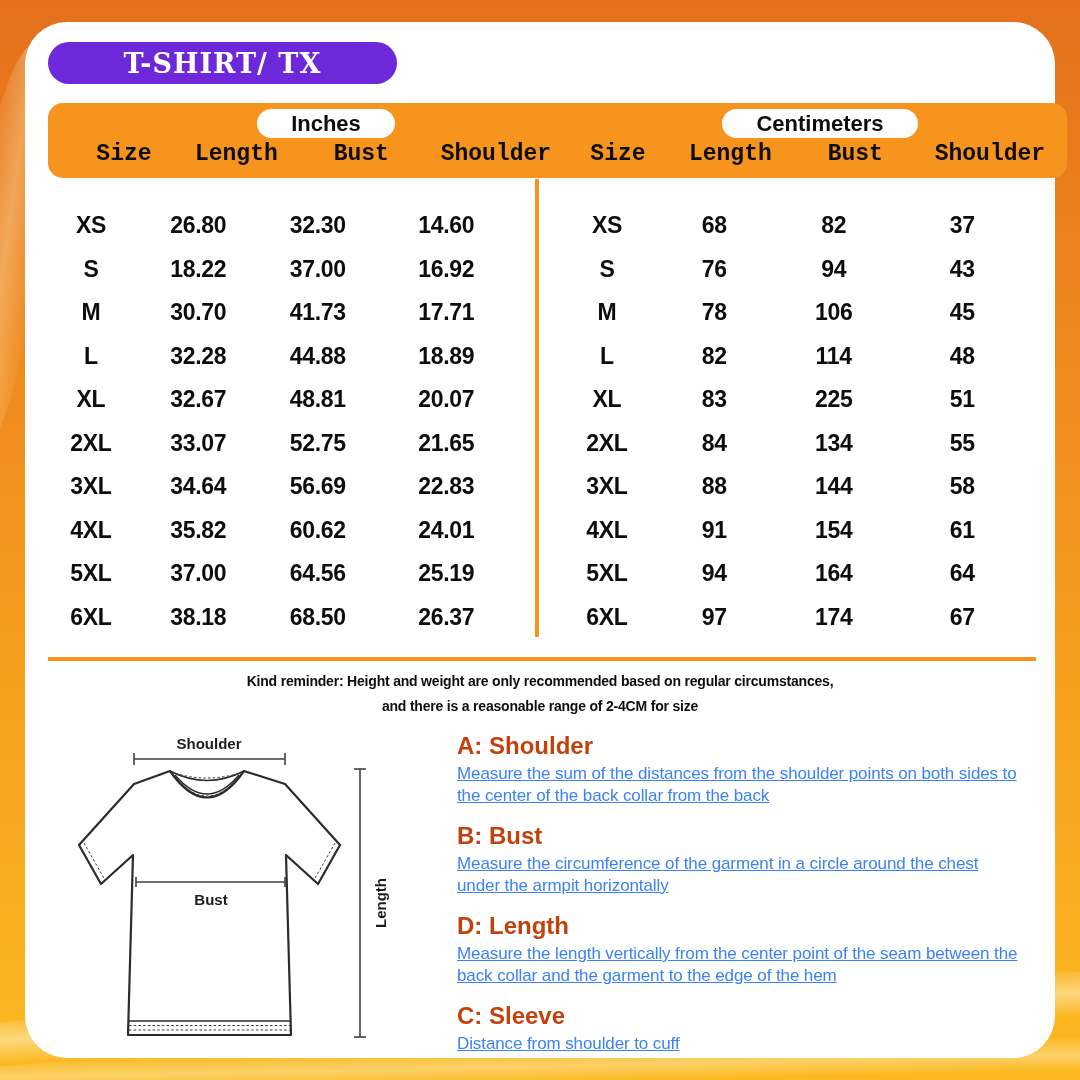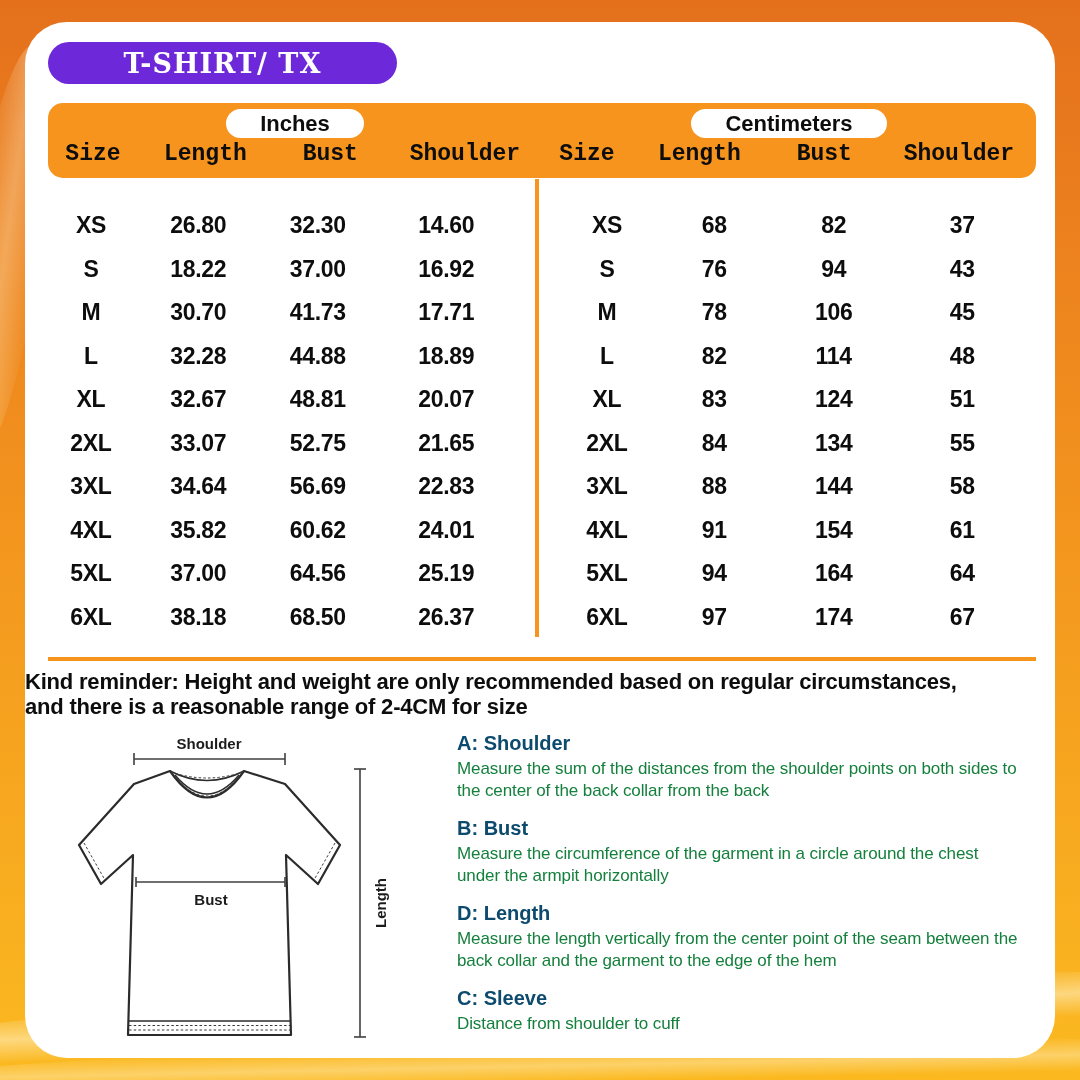--- a/index.html
+++ b/index.html
@@ -56,51 +56,51 @@
     width:494px; display:grid; grid-template-columns:18.2% 27.3% 23.3% 31.2%;
     grid-auto-rows:43.5px; align-items:center;
   }
   .cell { text-align:center; font-weight:bold; font-size:23px; color:#0d0d0d; letter-spacing:-0.3px; }
 
   .v-divider { position:absolute; left:510px; top:157px; width:4px; height:458px; }
   .h-rule   { position:absolute; left:23px; top:635px; width:988px; height:4px; }
 
   .reminder {
     position:absolute; left:0; top:647px; width:100%;
-    font-weight:bold; font-size:22px; line-height:25px;
+    text-align:center; font-weight:bold; font-size:14px; line-height:25px;
     color:#0d0d0d; letter-spacing:-0.2px;
   }
 
   .diagram { position:absolute; left:42px; top:710px; width:352px; height:322px; }
 
   .definitions { position:absolute; left:432px; top:710px; width:568px; }
   .def-block { margin-bottom:16px; }
-  .def-term { font-weight:bold; font-size:20px; color:#0c4a6e; margin-bottom:3px; }
-  .def-desc { font-size:17px; line-height:21.5px; color:#15803d; letter-spacing:-0.1px; }
+  .def-term { font-weight:bold; font-size:24px; color:#c2410c; margin-bottom:3px; }
+  .def-desc { font-size:17px; line-height:21.5px; color:#3b82f6; letter-spacing:-0.1px;text-decoration:underline; }
 
   .diagram-label { font-weight:bold; font-size:15px; fill:#1c1c1c; font-family:"Liberation Sans",sans-serif; }
   .outline { fill:#ffffff; stroke:#2b2b2b; stroke-width:2.2; stroke-linejoin:round; }
   .seam    { fill:none; stroke:#2b2b2b; stroke-width:1.5; }
   .stitch  { fill:none; stroke:#3a3a3a; stroke-width:1; stroke-dasharray:2.5 2.2; }
   .measure { stroke:#3f3f3f; stroke-width:1.6; }
 </style>
 </head>
 <body>
 
 <div class="streak streak-1"></div>
 <div class="streak streak-2"></div>
 <div class="streak streak-3"></div>
 
 <div class="card">
 
   <div class="title-pill accent-bg" style="background: #6d28d9;">
     <span>T-SHIRT/ TX</span>
   </div>
 
-  <div class="band accent-bg" style="background: rgb(247, 148, 29);">
+  <div class="band accent-bg" style="background: rgb(247, 148, 29); padding-left: 31px;">
     <div class="band-half">
       <div class="unit-pill">Inches</div>
       <div class="head-row">
         <div class="head-cell">Size</div>
         <div class="head-cell">Length</div>
         <div class="head-cell">Bust</div>
         <div class="head-cell">Shoulder</div>
       </div>
     </div>
     <div class="band-half">
@@ -169,21 +169,21 @@
         <div class="cell">M</div>
         <div class="cell">78</div>
         <div class="cell">106</div>
         <div class="cell">45</div>
         <div class="cell">L</div>
         <div class="cell">82</div>
         <div class="cell">114</div>
         <div class="cell">48</div>
         <div class="cell">XL</div>
         <div class="cell">83</div>
-        <div class="cell">124</div>
+        <div class="cell">225</div>
         <div class="cell">51</div>
         <div class="cell">2XL</div>
         <div class="cell">84</div>
         <div class="cell">134</div>
         <div class="cell">55</div>
         <div class="cell">3XL</div>
         <div class="cell">88</div>
         <div class="cell">144</div>
         <div class="cell">58</div>
         <div class="cell">4XL</div>

